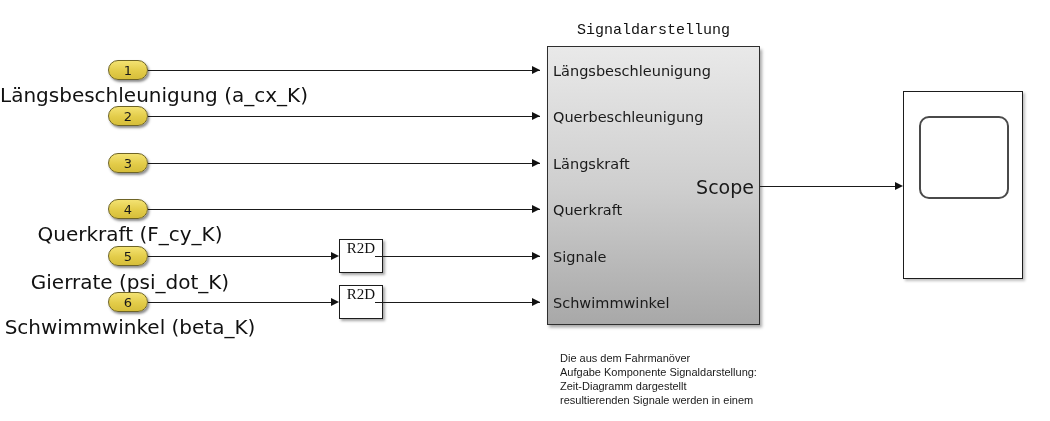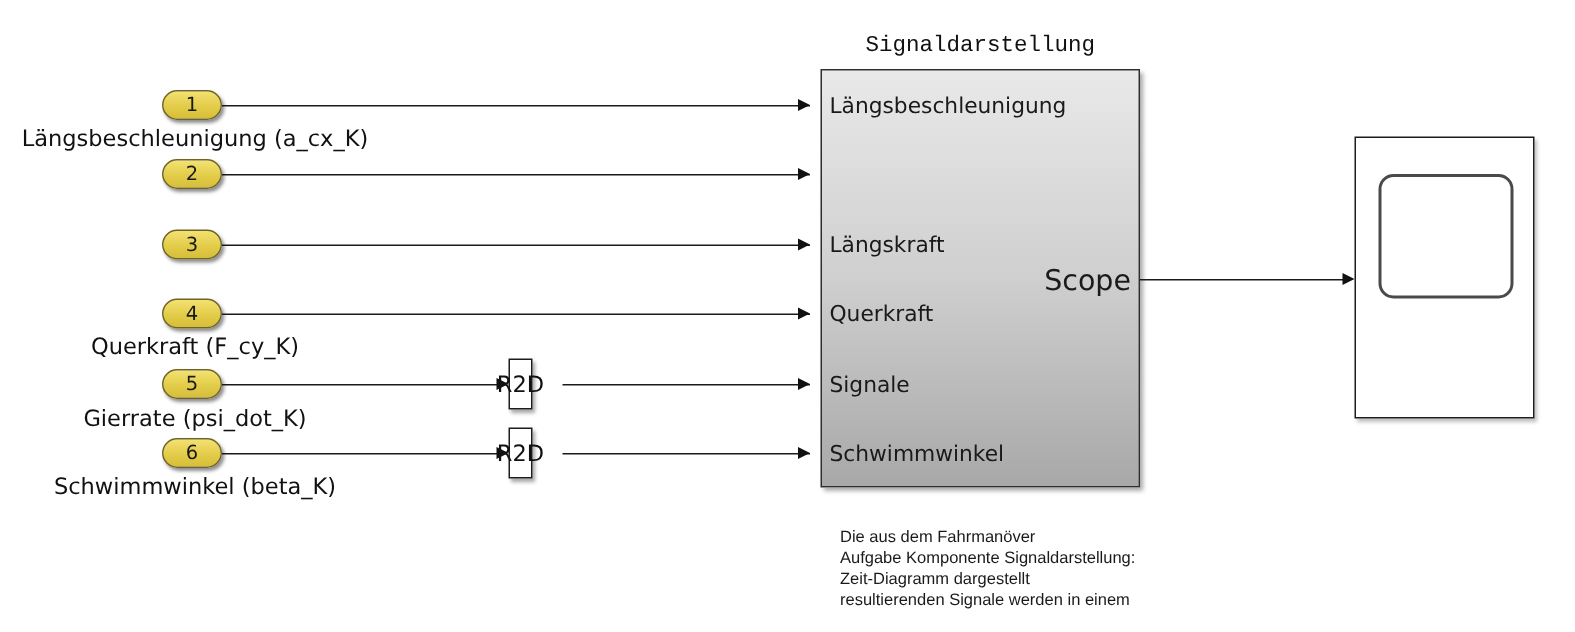--- a/index.html
+++ b/index.html
@@ -15,29 +15,29 @@
   .port{
     position:absolute;width:40px;height:20px;border-radius:10px;
     background:linear-gradient(180deg,#F3E272 0%,#E3CC49 55%,#D6BE3A 100%);
     border:1px solid #6e6426;box-sizing:border-box;
     box-shadow:1.5px 2px 2.5px rgba(0,0,0,0.45);
     display:flex;align-items:center;justify-content:center;
     font-size:13px;color:#191919;
   }
   .port-label{
     position:absolute;left:0;width:260px;text-align:center;
-    font-size:15px;color:#111;white-space:nowrap;
+    font-size:20px;color:#111;white-space:nowrap;
   }
   
   .r2d{
-    position:absolute;width:16px;height:34px;background:#ffffff;
+    position:absolute;width:44px;height:34px;background:#ffffff;
     border:1.5px solid #1c1c1c;box-sizing:border-box;
     box-shadow:1.5px 2px 2.5px rgba(0,0,0,0.35);
-    display:flex;align-items:center;justify-content:center;
-    font-size:15px;color:#111;
+    display:flex;justify-content:center;
+    font-size:15px;color:#111;font-family:Liberation Serif, serif;
   }
   
   .subsystem{
     position:absolute;left:547px;top:46px;width:213px;height:279px;
     background:linear-gradient(180deg,#E9E9E9 0%,#CFCFCF 50%,#A8A8A8 100%);
     border:1.5px solid #2e2e2e;box-sizing:border-box;
     box-shadow:2px 2.5px 3px rgba(0,0,0,0.35);
   }
   .subsystem .in-label{
     position:absolute;left:5px;font-size:14.5px;line-height:18px;color:#1a1a1a;white-space:nowrap;
@@ -123,20 +123,21 @@
   <div class="arrow" style="left:331px;top:298px"></div>
   <div class="r2d" style="left:339px;top:285px">
       <span>R2D</span>
     </div>
   <div class="wire" style="left:375px;top:302px;width:165px"></div>
   <div class="arrow" style="left:532px;top:298px"></div>
 
   <div class="block-title">Signaldarstellung</div>
   <div class="subsystem">
     <div class="in-label" style="top:15px">Längsbeschleunigung</div>
+    <div class="in-label" style="top:61px">Querbeschleunigung</div>
     <div class="in-label" style="top:108px">Längskraft</div>
     <div class="in-label" style="top:154px">Querkraft</div>
     <div class="in-label" style="top:201px">Signale</div>
     <div class="in-label" style="top:247px">Schwimmwinkel</div>
     <div class="out-label" style="top:131px">Scope</div>
   </div>
 
   <div class="wire" style="left:760px;top:186px;width:136px"></div>
   <div class="arrow" style="left:895px;top:182px"></div>
 

